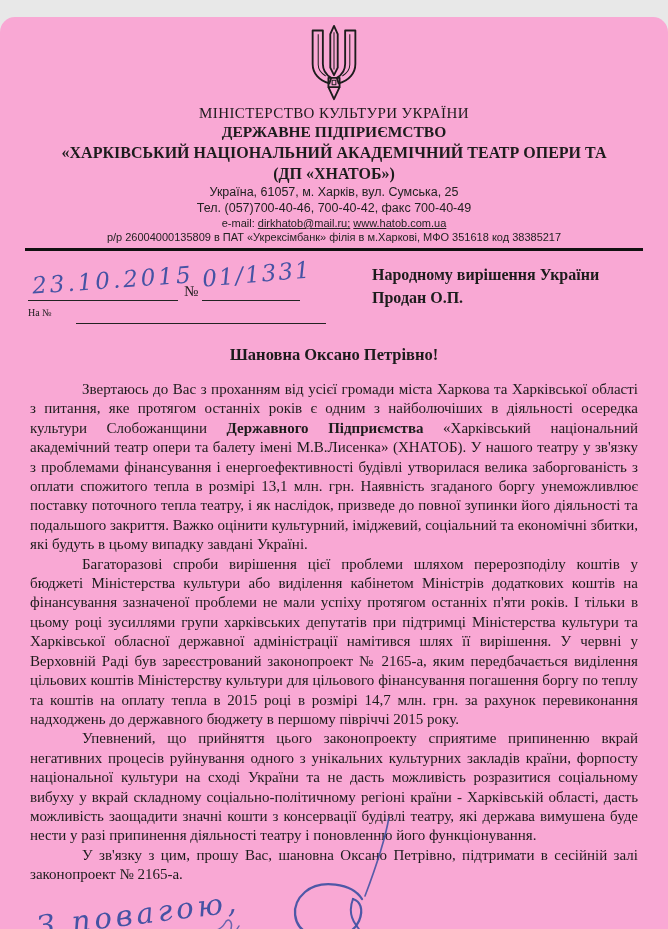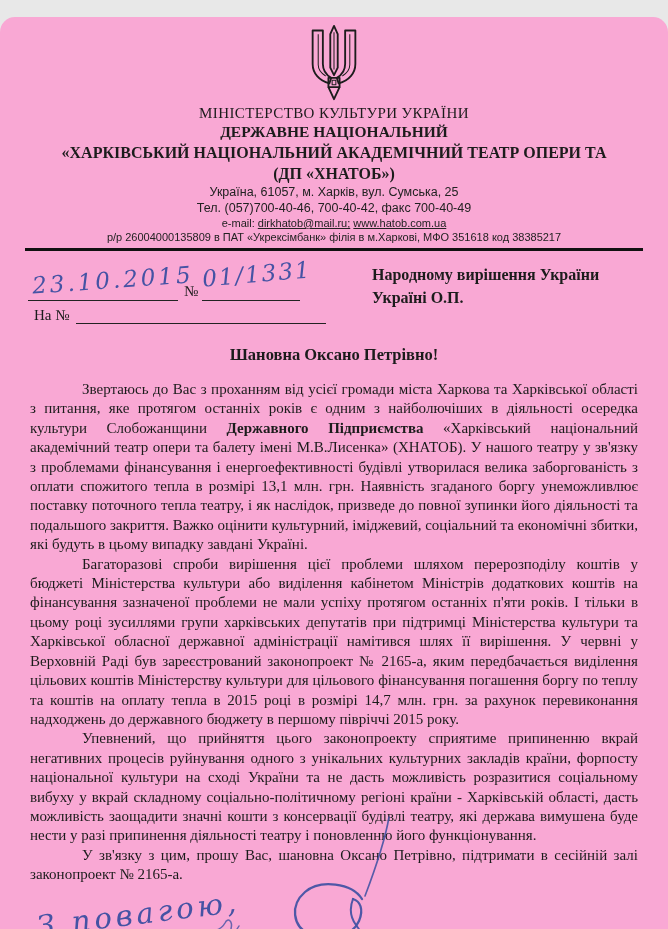--- a/index.html
+++ b/index.html
@@ -24,21 +24,21 @@
   .underlined{text-decoration:underline;}
   .rule{height:3px;background:#111;margin:4px 25px 0 25px;}
   
   .refblock{position:absolute;top:242px;left:0;right:0;height:86px;}
   .hand{font-family:"DejaVu Serif",serif;font-style:italic;color:#4553a4;}
   .hand-date{position:absolute;left:32px;top:8px;font-size:23px;letter-spacing:3px;transform:rotate(-4deg);}
   .hand-num{position:absolute;left:202px;top:2px;font-size:23px;letter-spacing:2px;transform:rotate(-5deg);}
   .ref-line1{position:absolute;left:28px;top:41px;width:150px;border-bottom:1.5px solid #222;}
   .ref-no{position:absolute;left:184px;top:24px;font-size:15px;}
   .ref-line2{position:absolute;left:202px;top:41px;width:98px;border-bottom:1.5px solid #222;}
-  .ref-na{position:absolute;left:34px;top:48px;font-size:15px;}
+  .ref-na{position:absolute;left:28px;top:48px;font-size:10px;}
   .ref-line3{position:absolute;left:76px;top:64px;width:250px;border-bottom:1.5px solid #222;}
   .addressee{position:absolute;left:372px;top:4px;font-weight:bold;font-size:16px;line-height:23px;}
   
   .bodyblock{position:absolute;top:328px;left:30px;right:30px;}
   .salutation{text-align:center;font-weight:bold;font-size:16.5px;margin:0 0 15px 0;}
   .para{margin:0;text-align:justify;text-indent:52px;font-size:15px;line-height:19.4px;}
   .b{font-weight:bold;}
   
   .hand-close{display:inline-block;margin:12px 0 0 6px;font-size:29px;letter-spacing:4px;transform:rotate(-7deg);}
   
@@ -59,21 +59,21 @@
           <path d="M15 11 V44 C15 49 18 53 23 56" stroke-width="1.1"></path>
           <path d="M53 7 H44 V43 C44 51 40 55 35 58 L37 64 C48 61 55 53 55 43 V7 Z"></path>
           <path d="M49 11 V44 C49 49 46 53 41 56" stroke-width="1.1"></path>
           <path d="M26 58 H38 V68 H26 Z"></path>
           <path d="M30 60.5 h4 v5 h-4 z" stroke-width="1.1"></path>
           <path d="M26 68 L32 81 L38 68"></path>
         </g>
       </svg>
     </div>
     <div class="lh-ministry">МІНІСТЕРСТВО КУЛЬТУРИ УКРАЇНИ</div>
-    <div class="lh-bold">ДЕРЖАВНЕ НАЦІОНАЛЬНИЙ</div>
+    <div class="lh-bold">ДЕРЖАВНЕ ПІДПРИЄМСТВО</div>
     <div class="lh-org">«ХАРКІВСЬКИЙ НАЦІОНАЛЬНИЙ АКАДЕМІЧНИЙ ТЕАТР ОПЕРИ ТА</div>
     <div class="lh-org">(ДП «ХНАТОБ»)</div>
     <div class="lh-contact">Україна, 61057, м. Харків, вул. Сумська, 25</div>
     <div class="lh-contact">Тел. (057)700-40-46, 700-40-42, факс 700-40-49</div>
     <div class="lh-small">
       <span>e-mail:</span>
       <span class="underlined">dirkhatob@mail.ru;</span>
       <span> </span>
       <span class="underlined">www.hatob.com.ua</span>
     </div>
@@ -84,21 +84,21 @@
   <div class="refblock">
     <span class="hand hand-date">23.10.2015</span>
     <span class="ref-line1"></span>
     <span class="ref-no">№</span>
     <span class="hand hand-num">01/1331</span>
     <span class="ref-line2"></span>
     <span class="ref-na">На №</span>
     <span class="ref-line3"></span>
     <div class="addressee">
       <div>Народному вирішення України</div>
-      <div>Україні О.П.</div>
+      <div>Продан О.П.</div>
     </div>
   </div>
 
   <div class="bodyblock">
     <p class="salutation">Шановна Оксано Петрівно!</p>
     <p class="para"><span>Звертаюсь до Вас з проханням від усієї громади міста Харкова та Харківської області з питання, яке протягом останніх років є одним з найболючіших в діяльності осередка культури Слобожанщини </span><span class="b">Державного Підприємства</span><span> «Харківський національний академічний театр опери та балету імені М.В.Лисенка» (ХНАТОБ). У нашого театру у зв'язку з проблемами фінансування і енергоефективності будівлі утворилася велика заборгованість з оплати спожитого тепла в розмірі 13,1 млн. грн. Наявність згаданого боргу унеможливлює поставку поточного тепла театру, і як наслідок, призведе до повної зупинки його діяльності та подальшого закриття. Важко оцінити культурний, іміджевий, соціальний та економічні збитки, які будуть в цьому випадку завдані Україні.</span></p>
     <p class="para">Багаторазові спроби вирішення цієї проблеми шляхом перерозподілу коштів у бюджеті Міністерства культури або виділення кабінетом Міністрів додаткових коштів на фінансування зазначеної проблеми не мали успіху протягом останніх п'яти років. І тільки в цьому році зусиллями групи харківських депутатів при підтримці Міністерства культури та Харківської обласної державної адміністрації  намітився шлях її вирішення. У червні у Верховній Раді був зареєстрований законопроект № 2165-а, яким передбачається виділення цільових коштів Міністерству культури для цільового фінансування погашення боргу по теплу та коштів на оплату тепла в 2015 році в розмірі 14,7 млн. грн. за рахунок перевиконання надходжень до державного бюджету в першому півріччі 2015 року.</p>
     <p class="para">Упевнений, що прийняття цього законопроекту сприятиме припиненню вкрай негативних процесів руйнування одного з унікальних культурних закладів країни, форпосту національної культури на сході України та не дасть можливість розразитися  соціальному вибуху у вкрай складному соціально-політичному регіоні країни - Харківській області, дасть можливість заощадити значні кошти з консервації будівлі театру, які держава вимушена буде нести у разі припинення діяльності театру і поновленню його функціонування.</p>
     <p class="para">У зв'язку з цим, прошу Вас, шановна Оксано Петрівно, підтримати в сесійній залі законопроект № 2165-а.</p>
 

